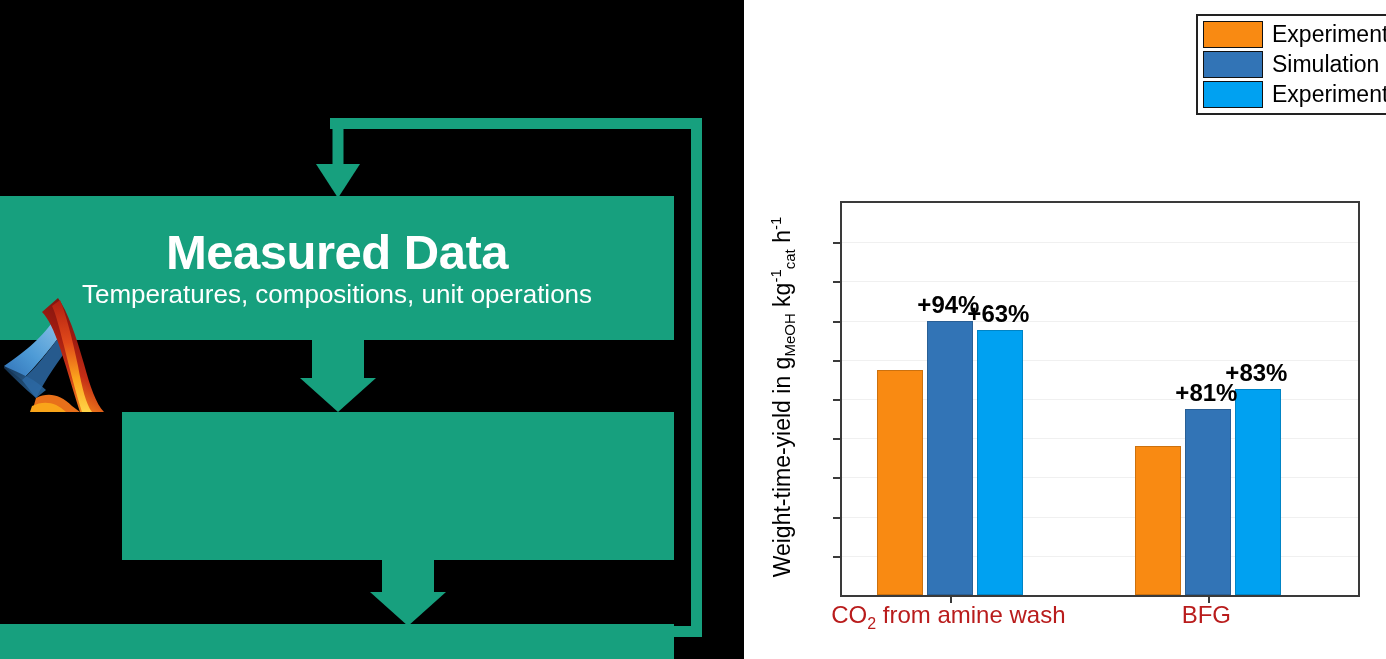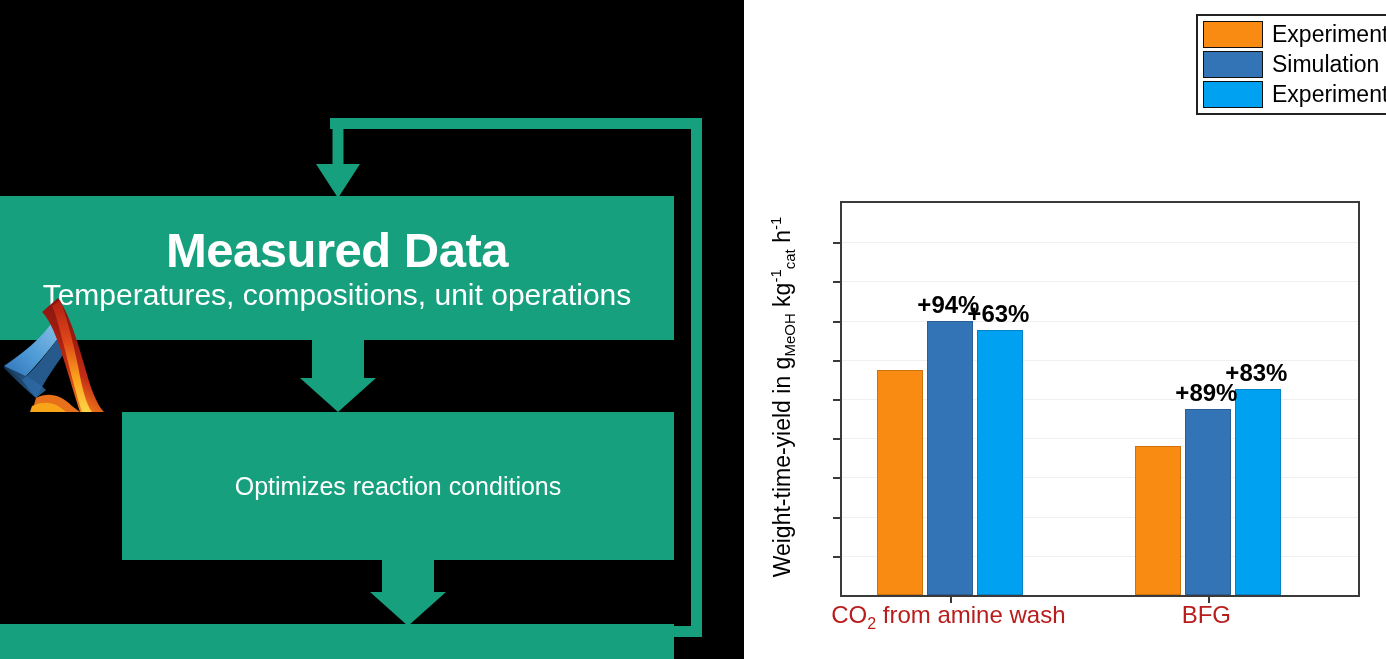--- a/index.html
+++ b/index.html
@@ -9,21 +9,21 @@
   
   #flow{position:absolute;left:0;top:0;width:740px;height:659px;background:#000;padding-left:26px;}
 
   .fbox{position:absolute;background:#17A07E;color:#fff;text-align:center;
         display:flex;flex-direction:column;align-items:center;justify-content:center;}
   .fbox .ftitle{font-weight:bold;line-height:1.0;letter-spacing:-0.5px;}
   .fbox .fsub{font-weight:400;line-height:1.05;}
 
   #box-measured{left:0;top:196px;width:674px;height:144px;}
   #box-measured .ftitle{font-size:49px;margin-bottom:4px;}
-  #box-measured .fsub{font-size:30px;}
+  #box-measured .fsub{font-size:26px;}
 
   #box-simulink{left:122px;top:412px;width:552px;height:148px;}
   #box-simulink .ftitle{font-size:46px;margin-bottom:2px;}
   #box-simulink .fsub{font-size:25px;}
 
   
   .arrow{position:absolute;}
   .arrow .stem{position:absolute;background:#17A07E;left:50%;transform:translateX(-50%);}
   .arrow .head{position:absolute;left:50%;transform:translateX(-50%);width:0;height:0;
                border-left:38px solid transparent;border-right:38px solid transparent;
@@ -83,21 +83,20 @@
       <div class="ftitle">Measured Data</div>
       <div class="fsub">Temperatures, compositions, unit operations</div>
     </div>
 
     <div class="arrow" style="left:260px;top:340px;width:156px;height:72px;">
       <div class="stem" style="top:0;width:52px;height:40px;"></div>
       <div class="head" style="top:38px;"></div>
     </div>
 
     <div class="fbox" id="box-simulink">
-      <div class="fsub">Optimizes reaction conditions</div>
     </div>
 
     <svg id="matlab-logo" viewBox="0 0 112 122" xmlns="http://www.w3.org/2000/svg">
       <defs>
         <linearGradient id="blueG" x1="0" y1="1" x2="1" y2="0">
           <stop offset="0%" stop-color="#2E6FB5"></stop>
           <stop offset="45%" stop-color="#4E9BD6"></stop>
           <stop offset="100%" stop-color="#8FC4E8"></stop>
         </linearGradient>
         <linearGradient id="hotG" x1="0" y1="1" x2="0.35" y2="0">
@@ -192,21 +191,21 @@
         </div>
       <div id="bars-host">
           <div class="bar" style="left: 35.36px; width: 46px; height: 225.4px; background: rgb(249, 138, 18);"></div>
           <div class="bar" style="left: 85.36px; width: 46px; height: 274.4px; background: rgb(50, 116, 182);"></div>
           <div class="bar" style="left: 135.36px; width: 46px; height: 264.6px; background: rgb(0, 161, 241);"></div>
           <div class="bar" style="left: 293.36px; width: 46px; height: 148.96px; background: rgb(249, 138, 18);"></div>
           <div class="bar" style="left: 343.36px; width: 46px; height: 186.2px; background: rgb(50, 116, 182);"></div>
           <div class="bar" style="left: 393.36px; width: 46px; height: 205.8px; background: rgb(0, 161, 241);"></div>
           <div class="barlabel" style="left: 75.36px; top: 87.6px;">+94%</div>
           <div class="barlabel" style="left: 125.36px; top: 97.4px;">+63%</div>
-          <div class="barlabel" style="left: 333.36px; top: 175.8px;">+89%</div>
+          <div class="barlabel" style="left: 333.36px; top: 175.8px;">+81%</div>
           <div class="barlabel" style="left: 383.36px; top: 156.2px;">+83%</div>
         </div>
       <div id="xticks-host">
           <div class="xtick" style="left: 108.36px;"></div>
           <div class="xtick" style="left: 366.36px;"></div>
         </div>
     </div>
     <div id="xlabels-host" style="position:absolute;left:96px;top:201px;width:520px;">
         <div class="xcatlabel" style="left: 108.36px;"><span>CO</span><sub>2</sub><span> from amine wash</span></div>
         <div class="xcatlabel" style="left: 366.36px;"><span>BFG</span></div>

